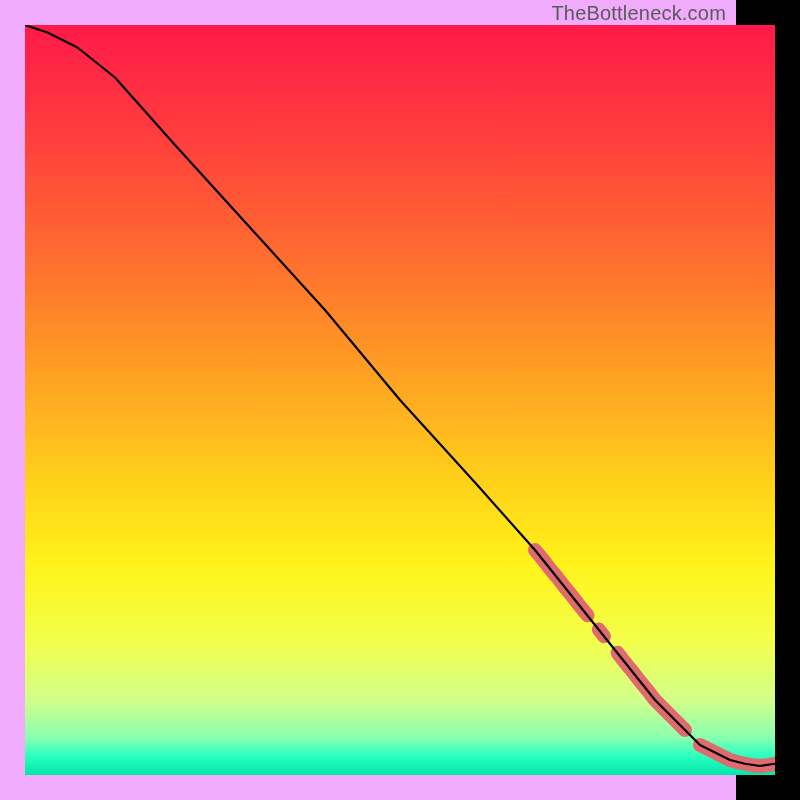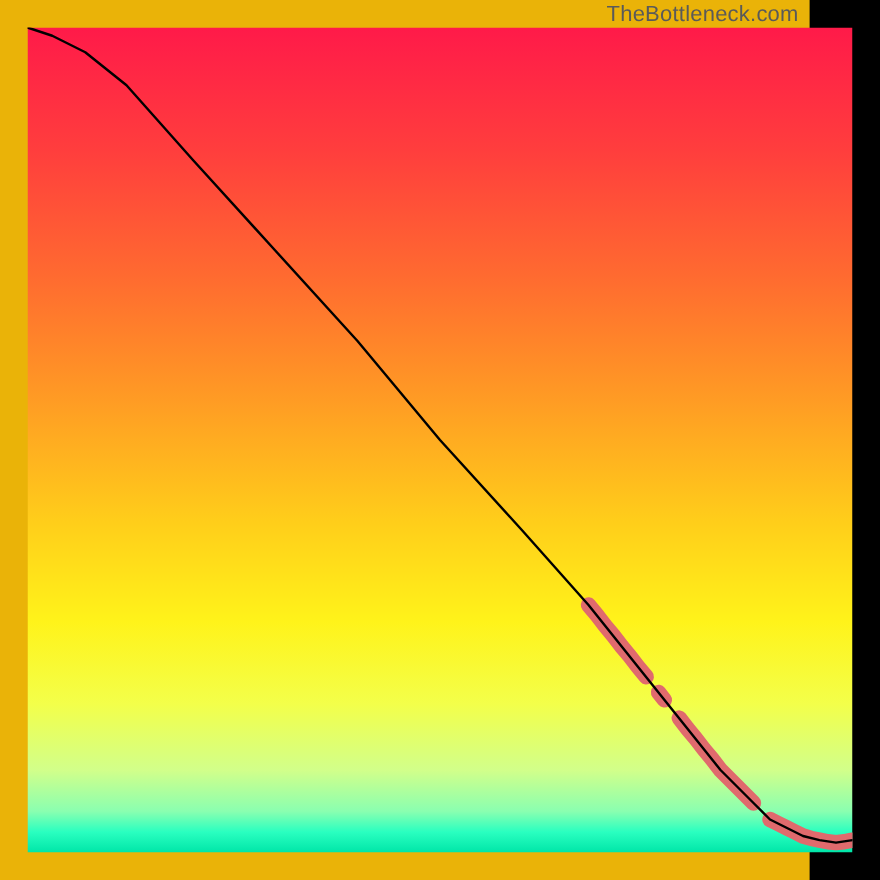--- a/index.html
+++ b/index.html
@@ -8,21 +8,21 @@
     width: 800px;
     height: 800px;
     background: #000;
     font-family: Arial, Helvetica, sans-serif;
     overflow: hidden;
   }
   .stage {
     position: relative;
     width: 736px;
     height: 800px;
-    background: #eab308;
+    background: #f0abfc;
   }
   .watermark {
     position: absolute;
     top: 2px;
     right: 10px;
     color: #5a5a5a;
     font-size: 20px;
     font-weight: 400;
     letter-spacing: 0.2px;
     z-index: 5;

